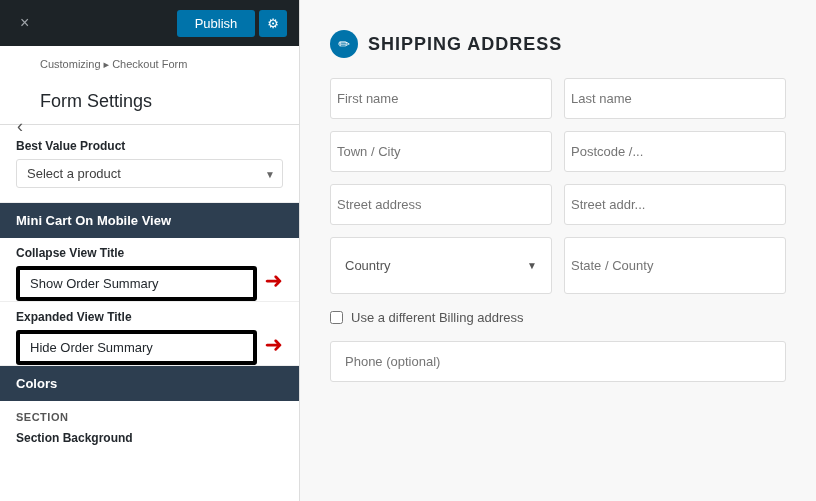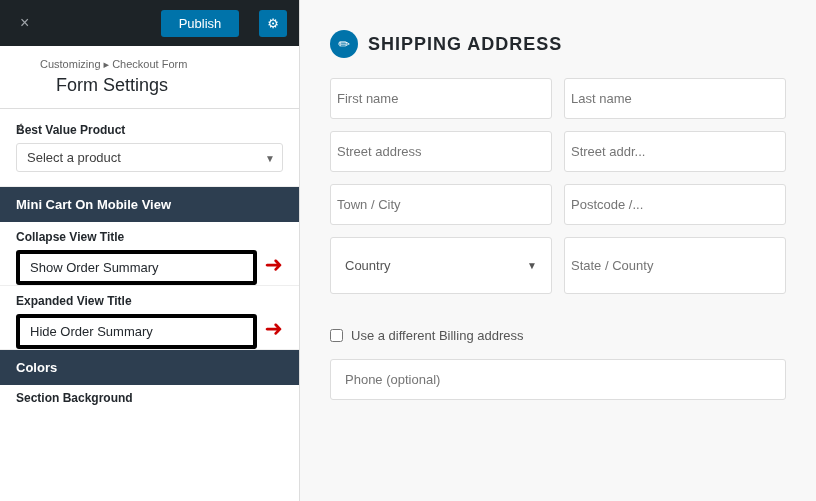--- a/index.html
+++ b/index.html
@@ -33,21 +33,21 @@
       cursor: pointer;
       background: none;
       border: none;
       padding: 4px 8px;
       line-height: 1;
     }
 
     .publish-area {
       display: flex;
       align-items: flex-start;
-      gap: 20px;
+      gap: 4px;
       border-radius: 11px;
     }
 
     .publish-btn {
       background: #0073aa;
       color: #fff;
       border: none;
       padding: 6px 18px;
       border-radius: 3px;
       font-size: 13px;
@@ -61,21 +61,21 @@
       border: none;
       padding: 6px 8px;
       border-radius: 3px;
       font-size: 13px;
       cursor: pointer;
     }
 
     .breadcrumb-text {
       font-size: 11px;
       color: #666;
-      margin-bottom: 4px;
+      margin-bottom: 20px;
     }
 
     .back-btn {
       position: absolute;
       left: 0;
       top: 56px;
       width: 40px;
       height: 48px;
       display: flex;
       align-items: center;
@@ -88,21 +88,20 @@
     .breadcrumb-wrapper {
       position: relative;
       padding: 12px 16px 12px 40px;
       border-bottom: 1px solid #ddd;
     }
 
     .section-title {
       font-size: 18px;
       font-weight: 400;
       color: #23282d;
-      margin-left: 16px;
     }
 
     .sidebar-section {
       padding: 14px 16px;
       border-bottom: 1px solid #eee;
     }
 
     .sidebar-section label {
       display: block;
       font-size: 12px;
@@ -278,21 +277,20 @@
       margin-left: auto;
       font-size: 10px;
       color: #555;
     }
 
     .billing-row {
       display: flex;
       align-items: center;
       gap: 8px;
       padding: 4px 0;
-      margin-top: 18px;
     }
 
     .billing-row input[type="checkbox"] {
       margin: 0;
     }
 
     .billing-row label {
       font-size: 13px;
       color: #555;
     }
@@ -351,20 +349,21 @@
   <div class="field-group">
     <label>Expanded View Title</label>
     <div class="arrow-indicator">
       <input class="field-input-red" type="text" value="Hide Order Summary" style="">
       <span class="red-arrow">➜</span>
     </div>
   </div>
 
   <div class="colors-section-header">Colors</div>
 
+  <div class="section-label">SECTION</div>
   <div class="section-bg-label">Section Background</div>
 
 </div>
 
 <div class="main-content">
 
   <div class="shipping-header">
     <div class="shipping-icon">
       <span>✏</span>
     </div>
@@ -372,27 +371,27 @@
   </div>
 
   <div class="form-grid">
 
     <div class="form-row">
       <input class="form-field" type="text" placeholder="First name" style="">
       <input class="form-field" type="text" placeholder="Last name" style="">
     </div>
 
     <div class="form-row">
+      <input class="form-field" type="text" placeholder="Town / City" style="">
+      <input class="form-field" type="text" placeholder="Postcode /..." style="">
+    </div>
+
+    <div class="form-row">
       <input class="form-field" type="text" placeholder="Street address" style="">
       <input class="form-field" type="text" placeholder="Street addr..." style="">
-    </div>
-
-    <div class="form-row">
-      <input class="form-field" type="text" placeholder="Town / City" style="">
-      <input class="form-field" type="text" placeholder="Postcode /..." style="">
     </div>
 
     <div class="form-row">
       <div class="country-field">
         <span>Country</span>
         <span class="arrow">▼</span>
       </div>
       <input class="form-field" type="text" placeholder="State / County" style="">
     </div>
 

